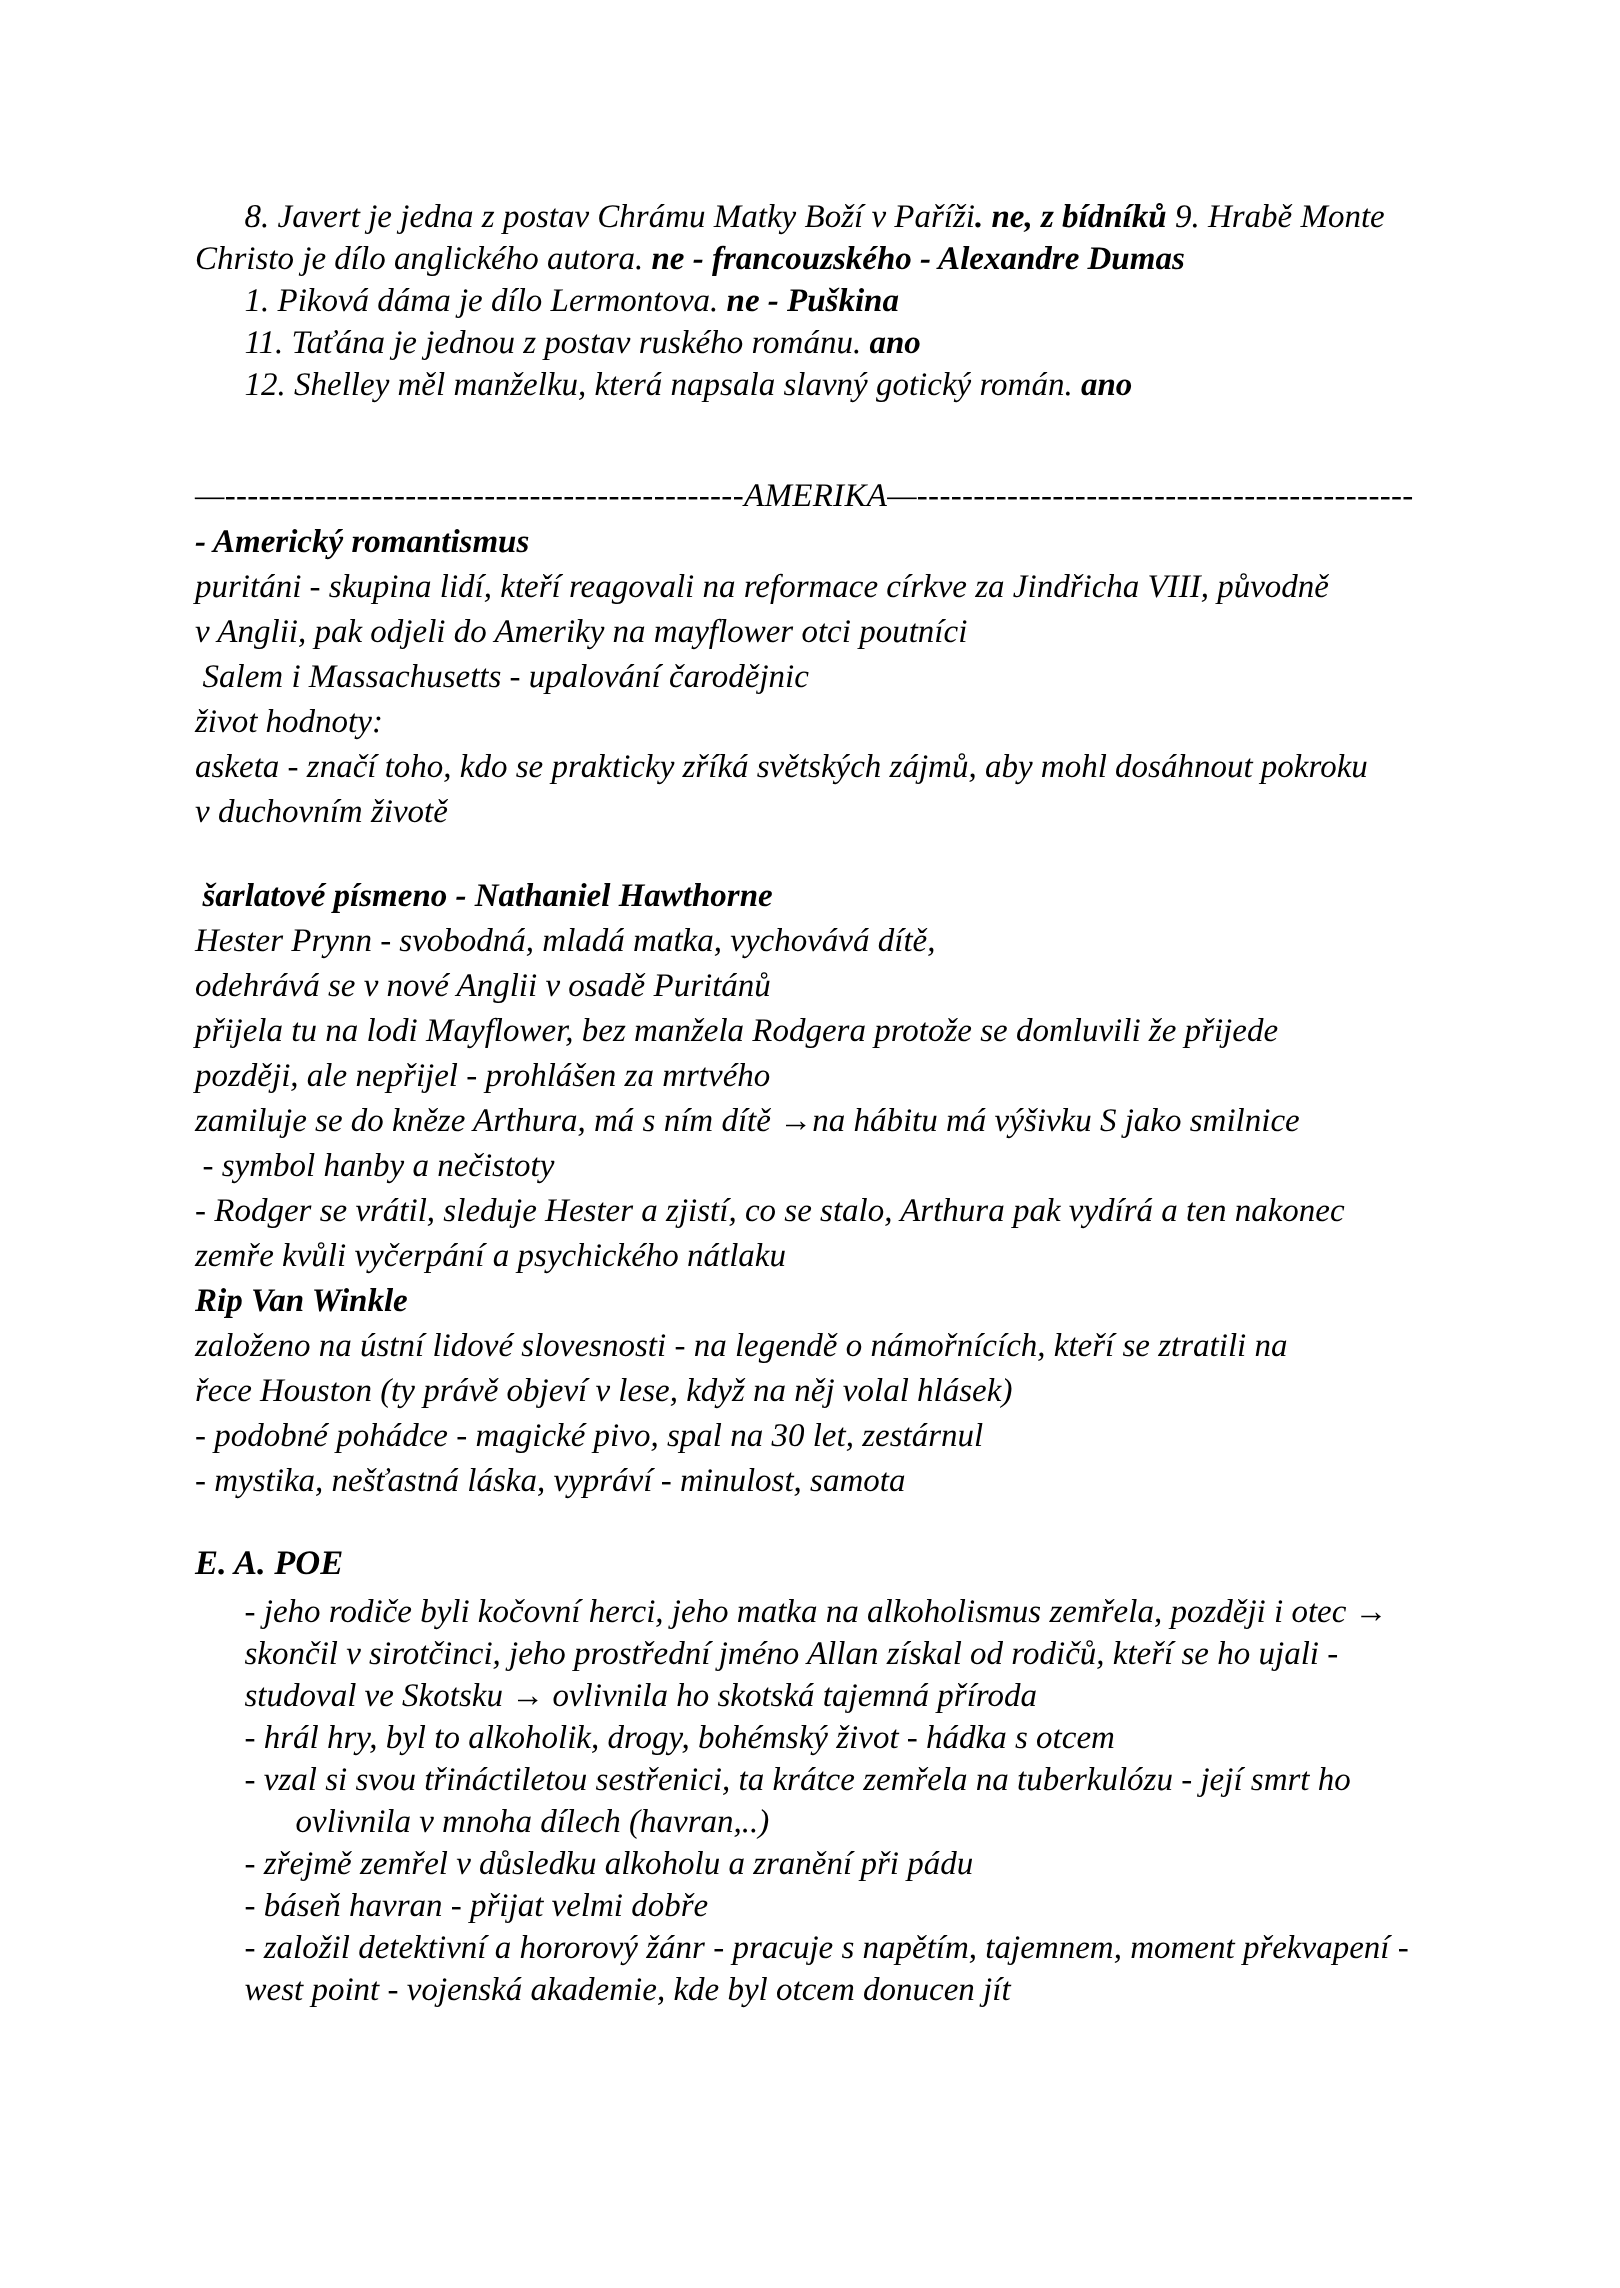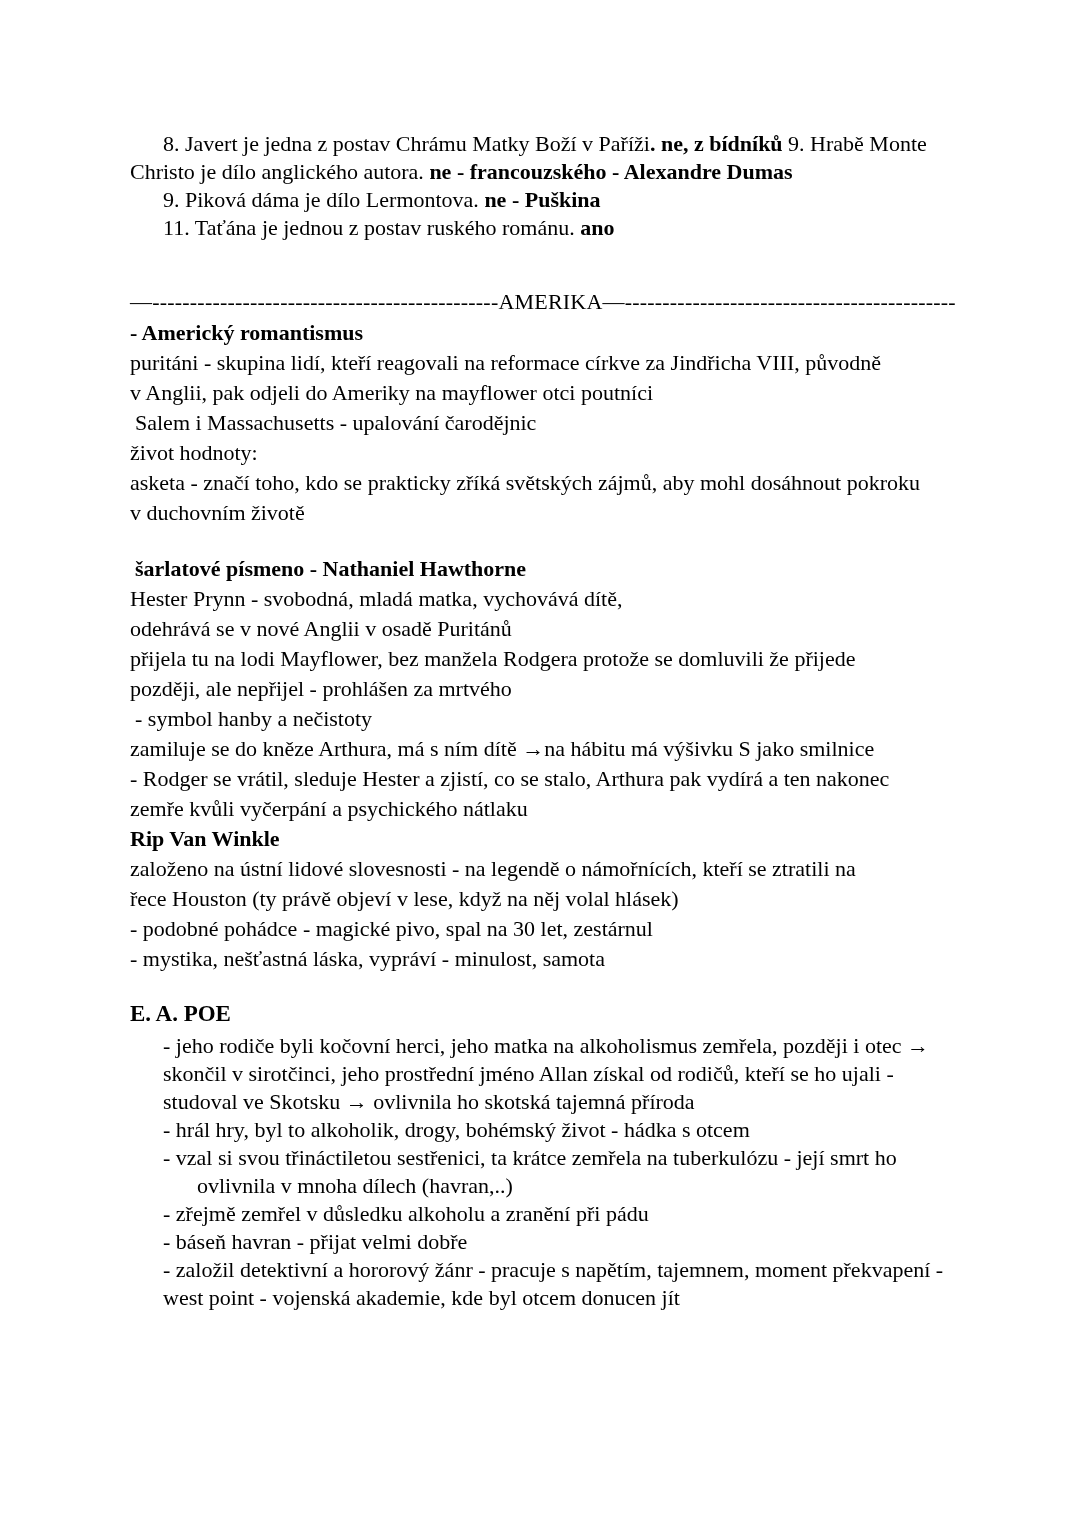--- a/index.html
+++ b/index.html
@@ -13,20 +13,21 @@
     color: #000000;
     font-family: "Liberation Serif", "DejaVu Serif", serif;
   }
   .page {
     box-sizing: border-box;
     width: 976px;
     height: 1525px;
     padding: 130px 4px 0 130px;
     overflow: hidden;
     background: #ffffff;
+    font-style: italic;
   }
   .line {
     white-space: pre;
     font-size: 22px;
   }
   .line b { font-weight: bold; }
   
   .style-quiz .line      { line-height: 28px; }
   .style-body .line      { line-height: 30px; }
   .style-divider .line   { line-height: 32px; letter-spacing: 0.2px; }
@@ -38,22 +39,23 @@
   .ind-s { padding-left: 5px; }
   .gap { width: 100%; }
 </style>
 </head>
 <body>
 
 <div class="page" id="doc">
     <div class="block style-quiz">
       <div class="line ind-1"><span>8. Javert je jedna z postav Chrámu Matky Boží v Paříži</span><b>. ne, z bídníků</b><span> 9. Hrabě Monte</span></div>
       <div class="line ind-0"><span>Christo je dílo anglického autora. </span><b>ne - francouzského - Alexandre Dumas</b></div>
-      <div class="line ind-1"><span>9. Piková dáma je dílo Lermontova. </span><b>ne - Puškina</b></div>
+      <div class="line ind-1"><span>1. Piková dáma je dílo Lermontova. </span><b>ne - Puškina</b></div>
       <div class="line ind-1"><span>11. Taťána je jednou z postav ruského románu. </span><b>ano</b></div>
+      <div class="line ind-1"><span>12. Shelley měl manželku, která napsala slavný gotický román. </span><b>ano</b></div>
     </div>
     <div class="gap" style="height: 44px;"></div>
     <div class="block style-divider">
       <div class="line ind-0"><span>—----------------------------------------------AMERIKA—--------------------------------------------</span></div>
     </div>
     <div class="block style-body">
       <div class="line ind-0"><b>- Americký romantismus</b></div>
       <div class="line ind-0"><span>puritáni - skupina lidí, kteří reagovali na reformace církve za Jindřicha VIII, původně</span></div>
       <div class="line ind-0"><span>v Anglii, pak odjeli do Ameriky na mayflower otci poutníci</span></div>
       <div class="line ind-s"><span>Salem i Massachusetts - upalování čarodějnic</span></div>
@@ -61,22 +63,22 @@
       <div class="line ind-0"><span>asketa - značí toho, kdo se prakticky zříká světských zájmů, aby mohl dosáhnout pokroku</span></div>
       <div class="line ind-0"><span>v duchovním životě</span></div>
     </div>
     <div class="gap" style="height: 26px;"></div>
     <div class="block style-body">
       <div class="line ind-s"><b>šarlatové písmeno - Nathaniel Hawthorne</b></div>
       <div class="line ind-0"><span>Hester Prynn - svobodná, mladá matka, vychovává dítě,</span></div>
       <div class="line ind-0"><span>odehrává se v nové Anglii v osadě Puritánů</span></div>
       <div class="line ind-0"><span>přijela tu na lodi Mayflower, bez manžela Rodgera protože se domluvili že přijede</span></div>
       <div class="line ind-0"><span>později, ale nepřijel - prohlášen za mrtvého</span></div>
+      <div class="line ind-0"><span>zamiluje se do kněze Arthura, má s ním dítě →na hábitu má výšivku S jako smilnice</span></div>
       <div class="line ind-s"><span>- symbol hanby a nečistoty</span></div>
-      <div class="line ind-0"><span>zamiluje se do kněze Arthura, má s ním dítě →na hábitu má výšivku S jako smilnice</span></div>
       <div class="line ind-0"><span>- Rodger se vrátil, sleduje Hester a zjistí, co se stalo, Arthura pak vydírá a ten nakonec</span></div>
       <div class="line ind-0"><span>zemře kvůli vyčerpání a psychického nátlaku</span></div>
       <div class="line ind-0"><b>Rip Van Winkle</b></div>
       <div class="line ind-0"><span>založeno na ústní lidové slovesnosti - na legendě o námořnících, kteří se ztratili na</span></div>
       <div class="line ind-0"><span>řece Houston (ty právě objeví v lese, když na něj volal hlásek)</span></div>
       <div class="line ind-0"><span>- podobné pohádce - magické pivo, spal na 30 let, zestárnul</span></div>
       <div class="line ind-0"><span>- mystika, nešťastná láska, vypráví - minulost, samota</span></div>
     </div>
     <div class="gap" style="height: 22px;"></div>
     <div class="block style-poe-heading">

